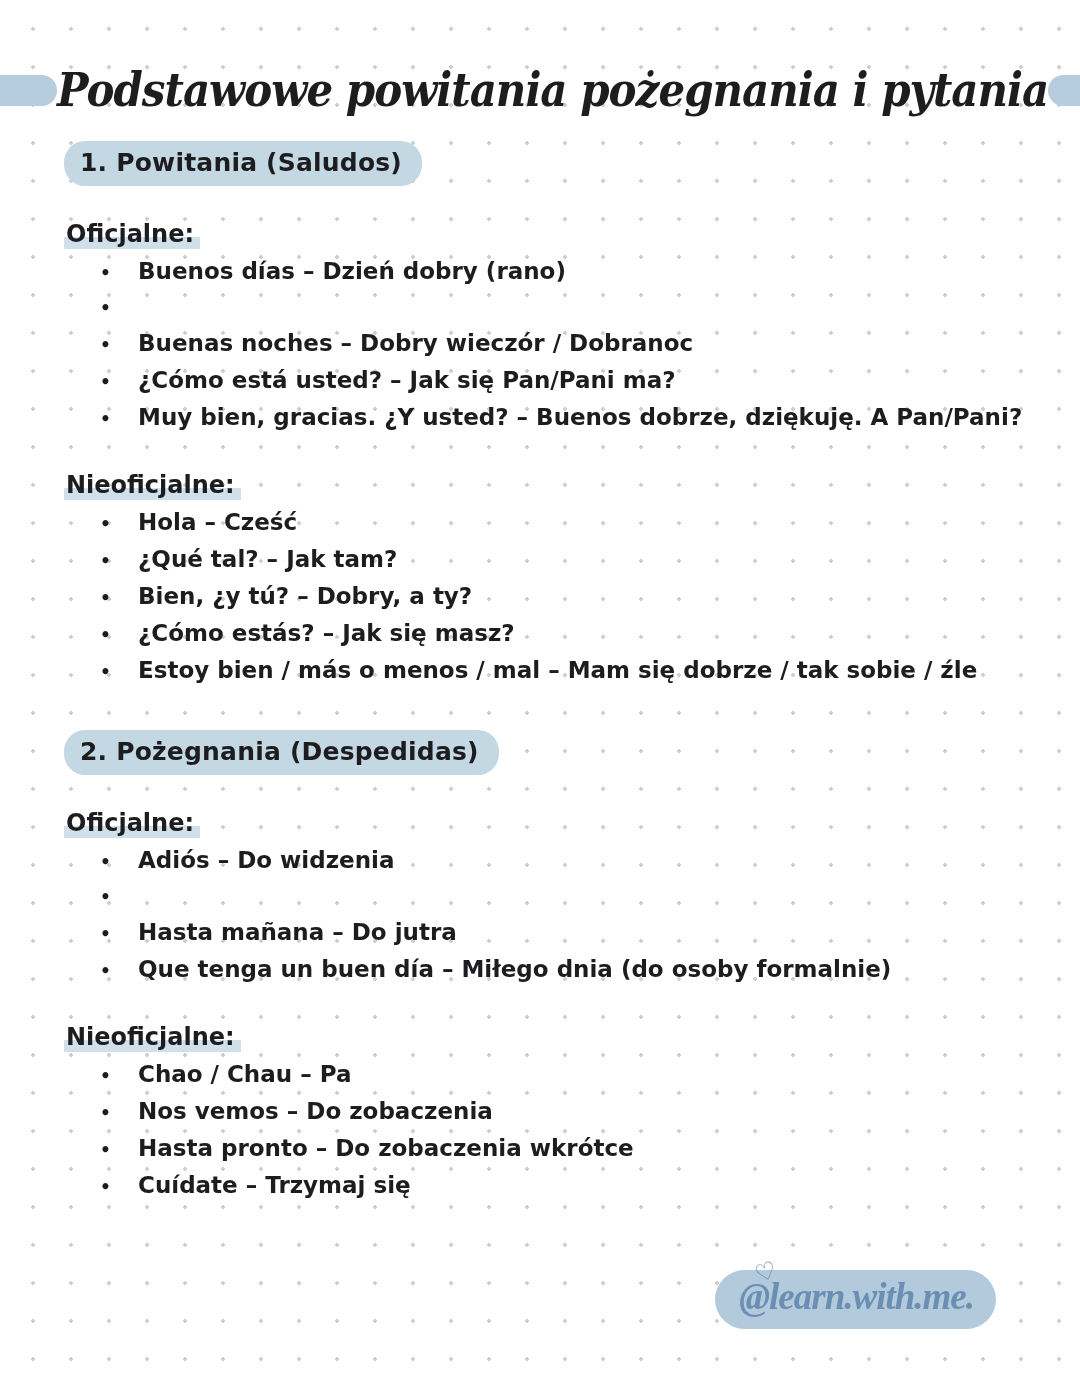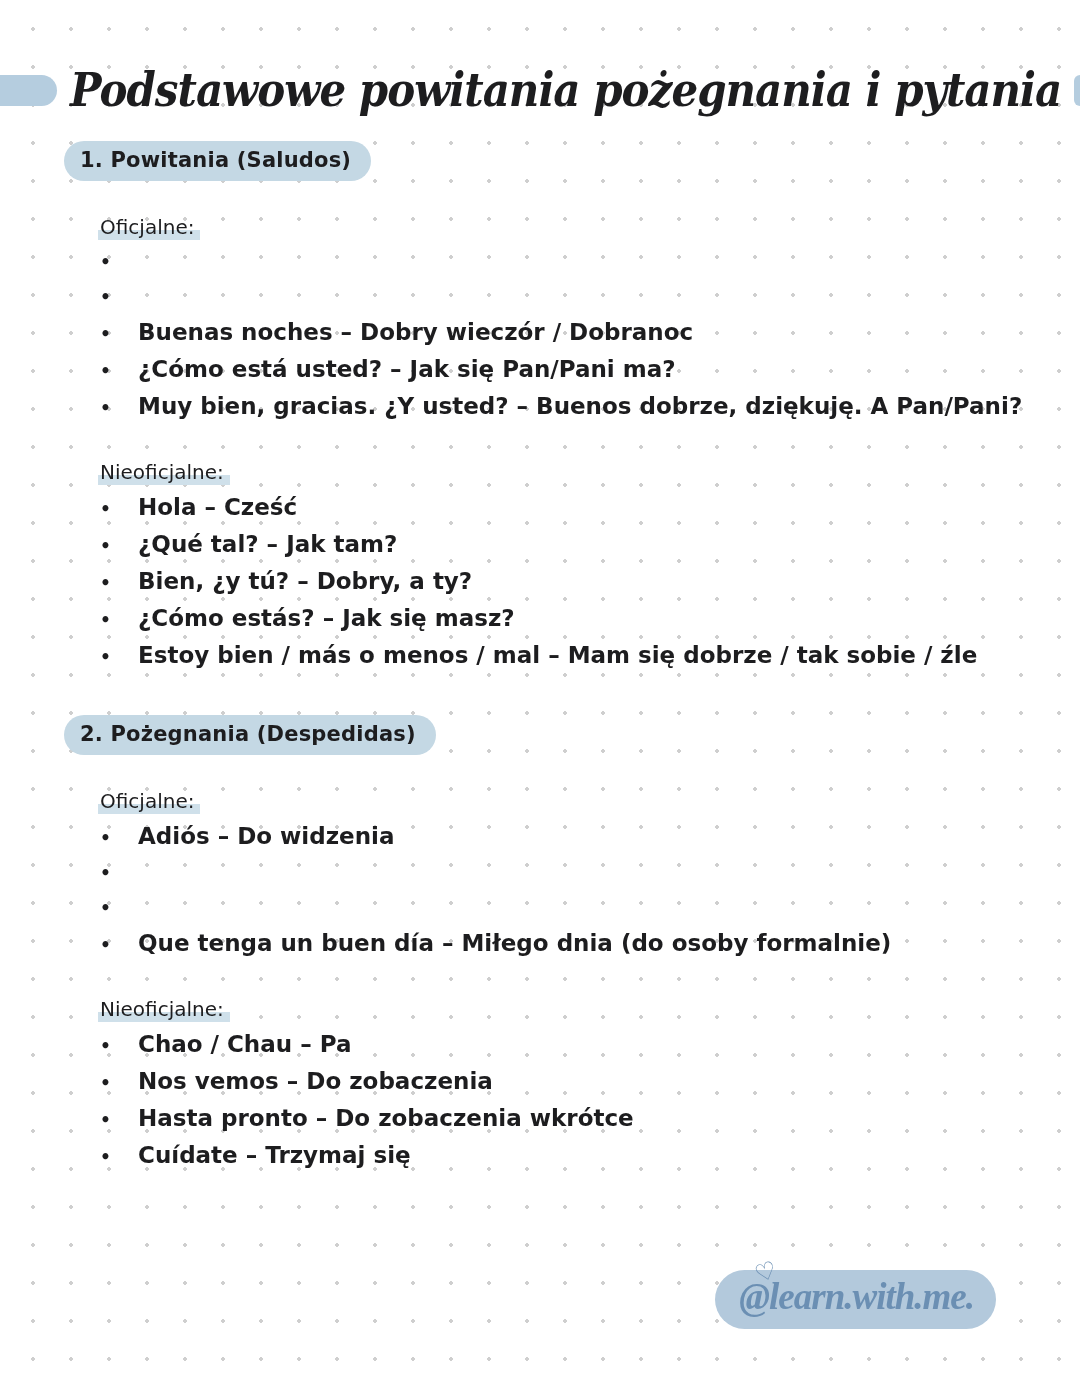--- a/index.html
+++ b/index.html
@@ -13,21 +13,20 @@
     background-size: 38px 38px;
     background-position: 14px 10px;
     font-family: "DejaVu Sans", "Liberation Sans", sans-serif;
     color: var(--ink, #1d1d1f);
   }
 
   
   .title-row {
     display: flex;
     align-items: center;
-    gap: 13px;
     margin-top: 66px;
     position: relative;
   }
   .pill {
     background: var(--pill, #b5cddf);
     height: 31px;
     flex: 0 0 auto;
   }
   .pill-left  { width: 57px; border-radius: 0 16px 16px 0; }
   .pill-right { flex: 1 1 auto; border-radius: 16px 0 0 16px; }
@@ -45,37 +44,36 @@
 
   
   .sections { padding: 0 40px 0 64px; }
   .section-1 { margin-top: 26px; }
   .section-2 { margin-top: 44px; }
   .section-heading {
     display: inline-block;
     background: var(--highlight, #c4d8e4);
     border-radius: 21px;
     padding: 7px 20px 9px 16px;
-    font-size: 21px;
+    font-size: 25px;
     font-weight: 700;
     letter-spacing: 0.2px;
   }
   .group { margin-top: 34px; }
   .group + .group { margin-top: 38px; }
   .group-label {
     display: inline-block;
-    font-size: 20px;
-    font-weight: 400;
+    font-size: 24px;
+    font-weight: 700;
     background: linear-gradient(to bottom,
       transparent 56%,
       var(--highlight-soft, #cfe0ea) 56%,
       var(--highlight-soft, #cfe0ea) 96%,
       transparent 96%);
     padding: 0 6px 2px 2px;
-    margin-left: 34px;
   }
   .list { margin-top: 8px; }
   .item {
     display: flex;
     align-items: baseline;
     margin: 8px 0;
     padding-left: 36px;
     font-size: 23px;
     font-weight: 700;
     line-height: 27px;
@@ -129,20 +127,21 @@
 
   <div class="sections">
   <section class="section section-1">
     <span class="section-heading">1. Powitania (Saludos)</span>
     <div>
   <div class="group">
     <span class="group-label">Oficjalne:</span>
     <div class="list">
   <div class="item">
     <span class="bullet">•</span>
+    <span class="item-text">Buenos días – Dzień dobry (rano)</span>
   </div>
 
   <div class="item">
     <span class="bullet">•</span>
   </div>
 
   <div class="item">
     <span class="bullet">•</span>
     <span class="item-text">Buenas noches – Dobry wieczór / Dobranoc</span>
   </div>
@@ -201,20 +200,21 @@
     <span class="bullet">•</span>
     <span class="item-text">Adiós – Do widzenia</span>
   </div>
 
   <div class="item">
     <span class="bullet">•</span>
   </div>
 
   <div class="item">
     <span class="bullet">•</span>
+    <span class="item-text">Hasta mañana – Do jutra</span>
   </div>
 
   <div class="item">
     <span class="bullet">•</span>
     <span class="item-text">Que tenga un buen día – Miłego dnia (do osoby formalnie)</span>
   </div>
 </div>
   </div>
 
   <div class="group">

